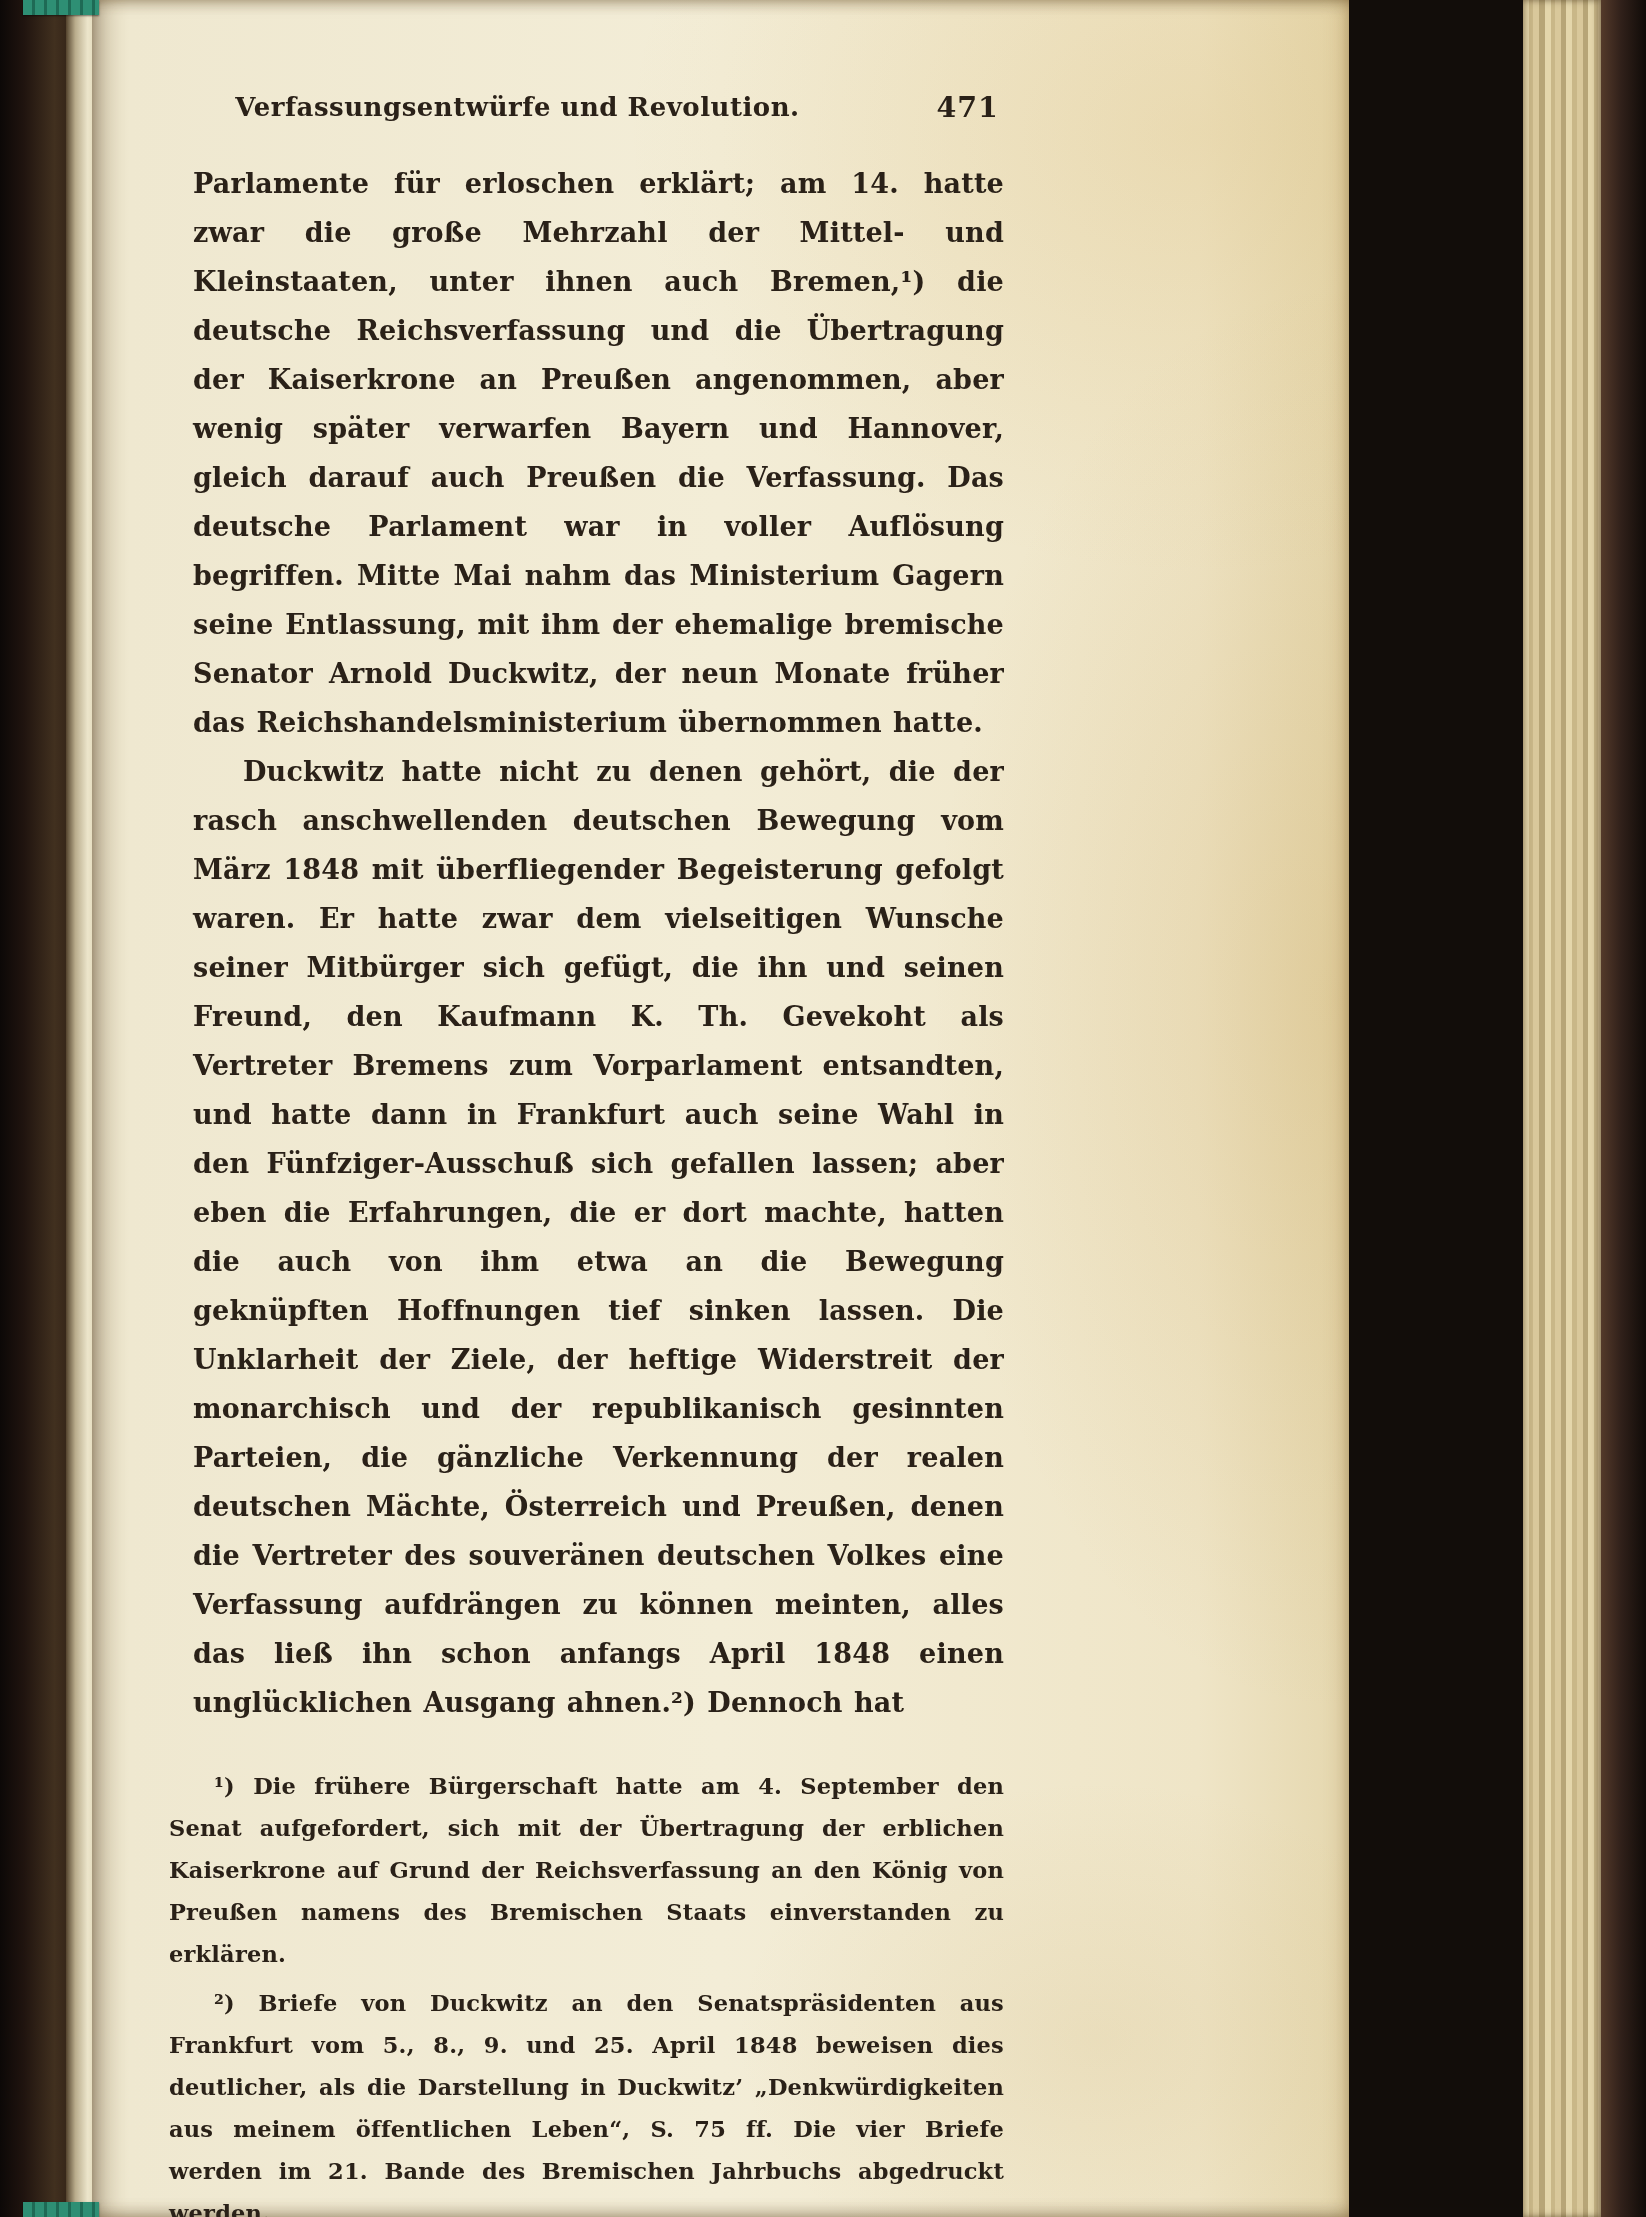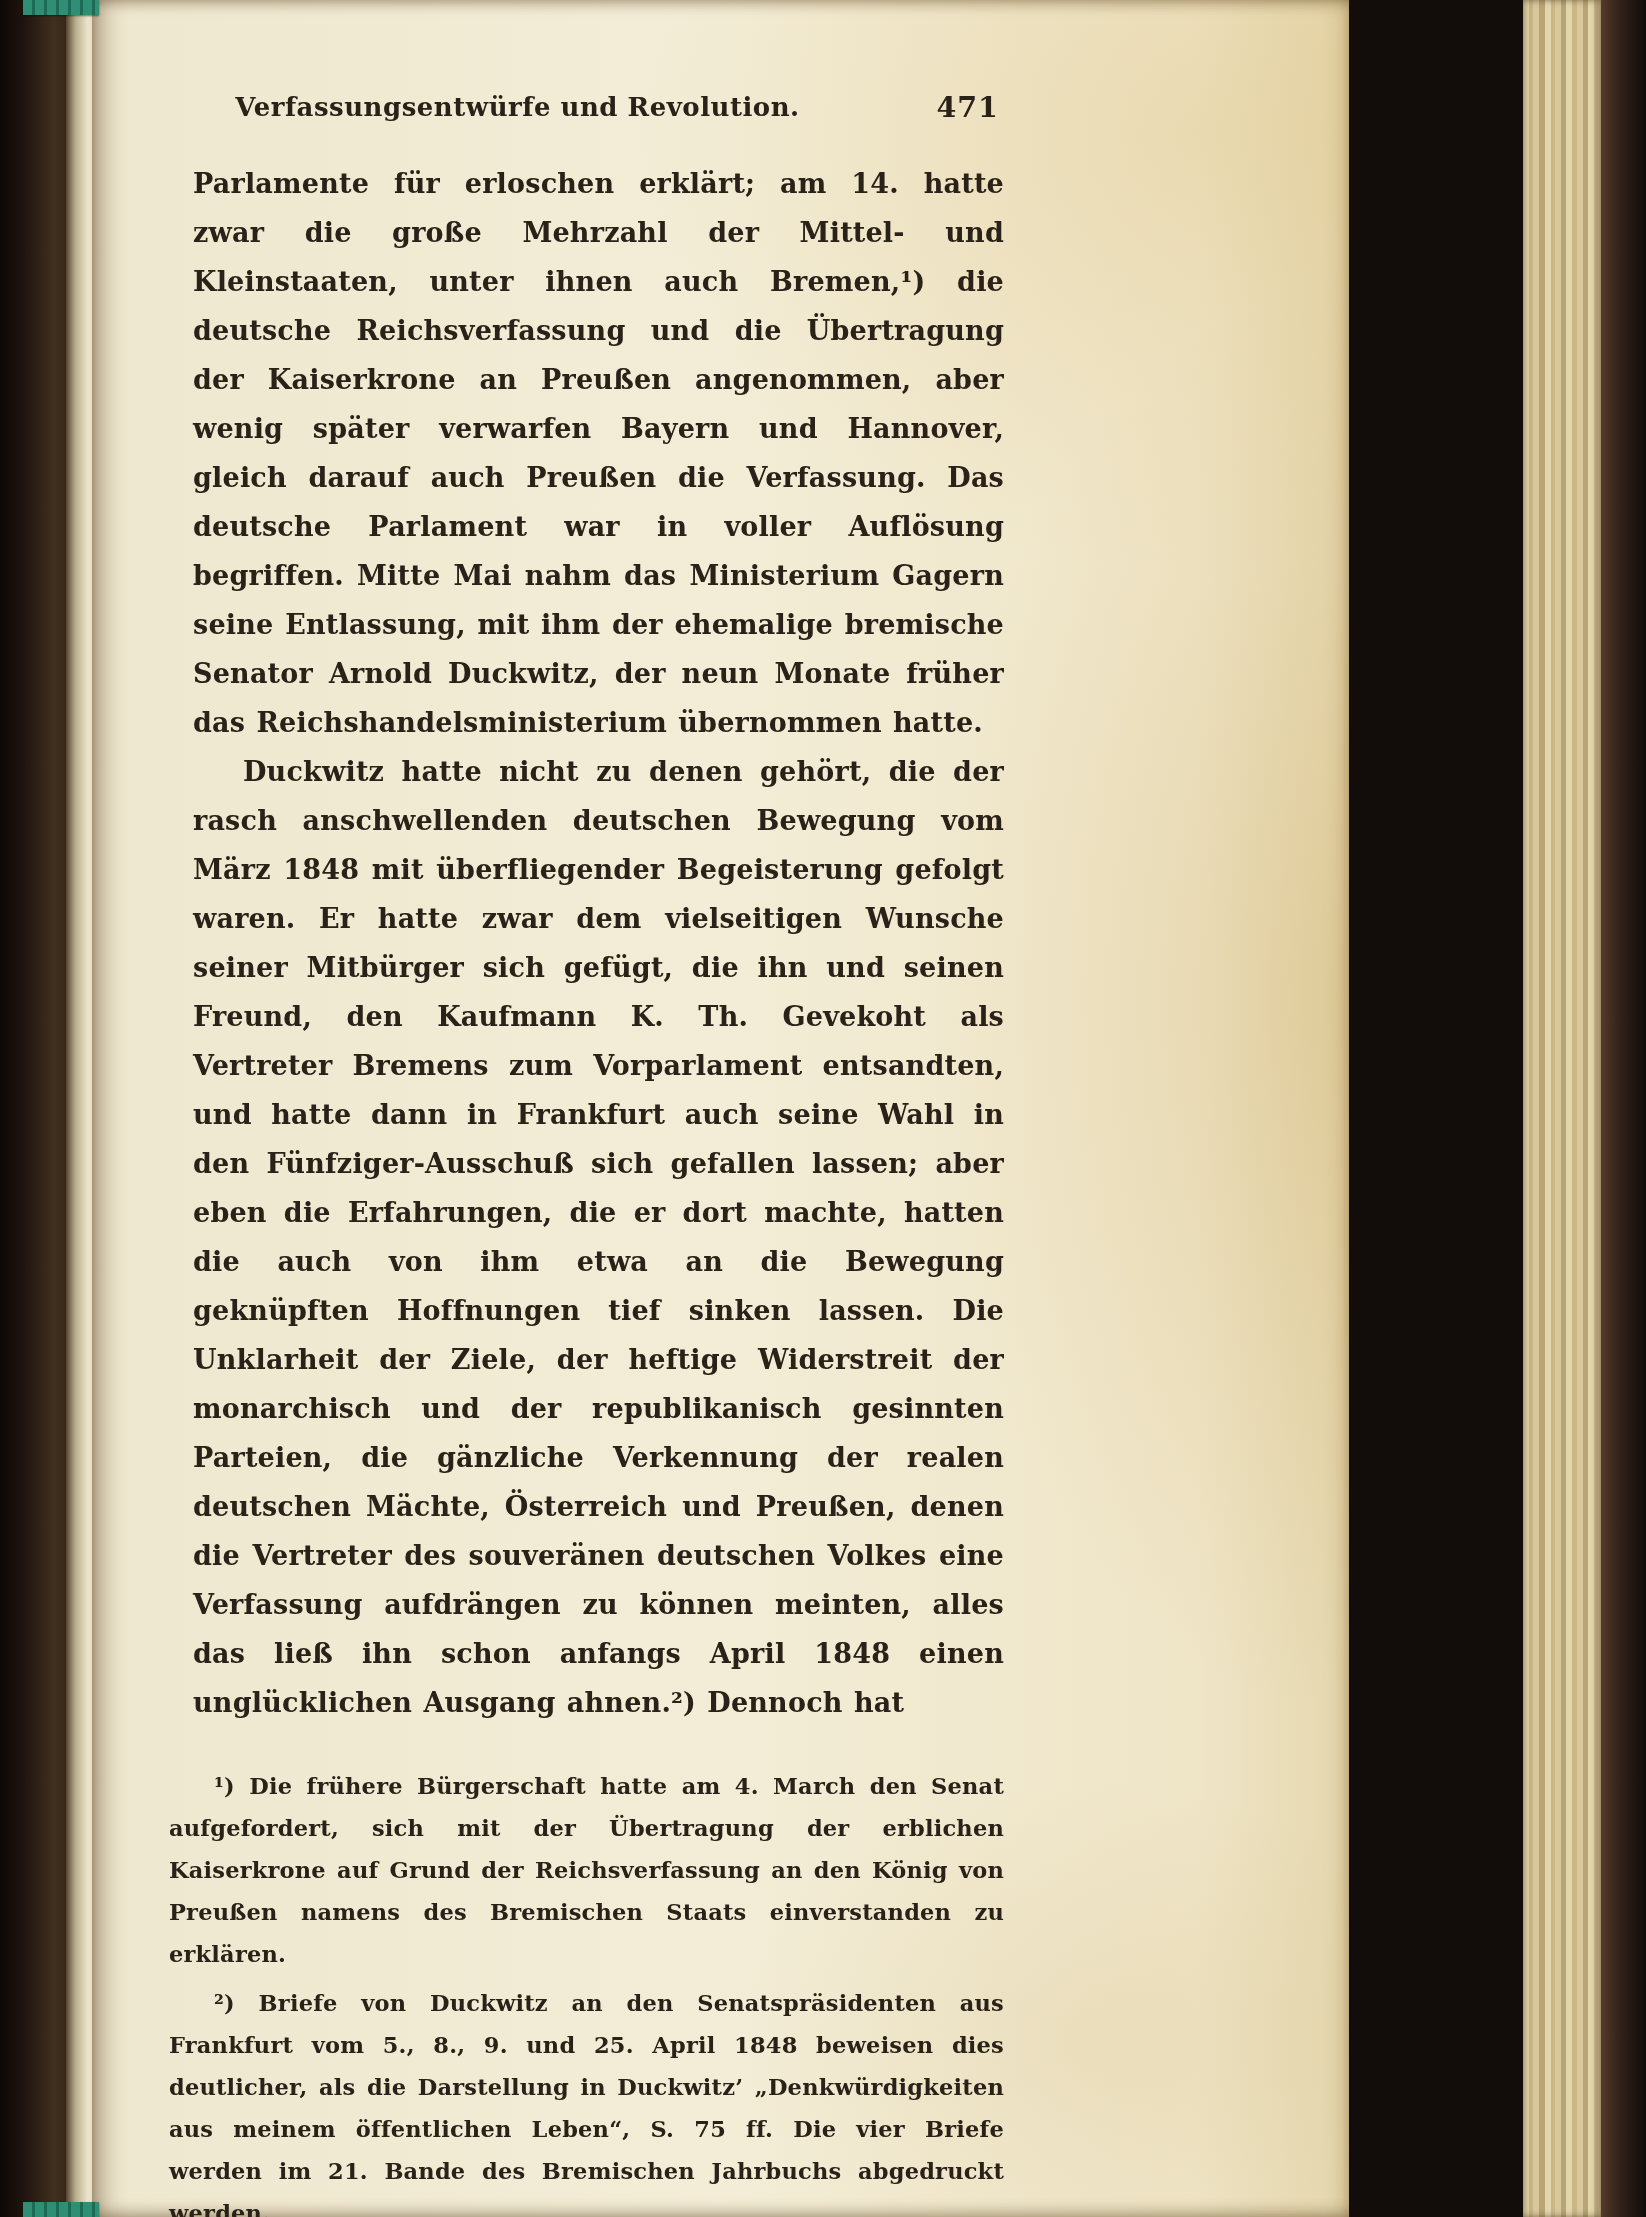--- a/index.html
+++ b/index.html
@@ -131,21 +131,21 @@
         <span class="head-title">Verfassungsentwürfe und Revolution.</span>
         <span class="folio">471</span>
       </header>
 
       <main class="page-body">
         <p class="para">Parlamente für erloschen erklärt; am 14. hatte zwar die große Mehrzahl der Mittel- und Kleinstaaten, unter ihnen auch Bremen,¹) die deutsche Reichsverfassung und die Übertragung der Kaiserkrone an Preußen angenommen, aber wenig später verwarfen Bayern und Hannover, gleich darauf auch Preußen die Verfassung. Das deutsche Parlament war in voller Auflösung begriffen. Mitte Mai nahm das Ministerium Gagern seine Entlassung, mit ihm der ehemalige bremische Senator Arnold Duckwitz, der neun Monate früher das Reichshandelsministerium übernommen hatte.</p>
         <p class="para indented">Duckwitz hatte nicht zu denen gehört, die der rasch anschwellenden deutschen Bewegung vom März 1848 mit überfliegender Begeisterung gefolgt waren. Er hatte zwar dem vielseitigen Wunsche seiner Mitbürger sich gefügt, die ihn und seinen Freund, den Kaufmann K. Th. Gevekoht als Vertreter Bremens zum Vorparlament entsandten, und hatte dann in Frankfurt auch seine Wahl in den Fünfziger-Ausschuß sich gefallen lassen; aber eben die Erfahrungen, die er dort machte, hatten die auch von ihm etwa an die Bewegung geknüpften Hoffnungen tief sinken lassen. Die Unklarheit der Ziele, der heftige Widerstreit der monarchisch und der republikanisch gesinnten Parteien, die gänzliche Verkennung der realen deutschen Mächte, Österreich und Preußen, denen die Vertreter des souveränen deutschen Volkes eine Verfassung aufdrängen zu können meinten, alles das ließ ihn schon anfangs April 1848 einen unglücklichen Ausgang ahnen.²) Dennoch hat</p>
       </main>
 
       <section class="footnotes">
-        <p class="footnote"><span class="fn-marker">¹)</span> <span>Die frühere Bürgerschaft hatte am 4. March den Senat aufgefordert, sich mit der Übertragung der erblichen Kaiserkrone auf Grund der Reichsverfassung an den König von Preußen namens des Bremischen Staats einverstanden zu erklären.</span></p>
+        <p class="footnote"><span class="fn-marker">¹)</span> <span>Die frühere Bürgerschaft hatte am 4. September den Senat aufgefordert, sich mit der Übertragung der erblichen Kaiserkrone auf Grund der Reichsverfassung an den König von Preußen namens des Bremischen Staats einverstanden zu erklären.</span></p>
         <p class="footnote"><span class="fn-marker">²)</span> <span>Briefe von Duckwitz an den Senatspräsidenten aus Frankfurt vom 5., 8., 9. und 25. April 1848 beweisen dies deutlicher, als die Darstellung in Duckwitz’ „Denkwürdigkeiten aus meinem öffentlichen Leben“, S. 75 ff. Die vier Briefe werden im 21. Bande des Bremischen Jahrbuchs abgedruckt werden.</span></p>
       </section>
 
     </div>
   </div>
 
   <div class="page-stack-right"></div>
   <div class="cover-right"></div>
 
 </div>

